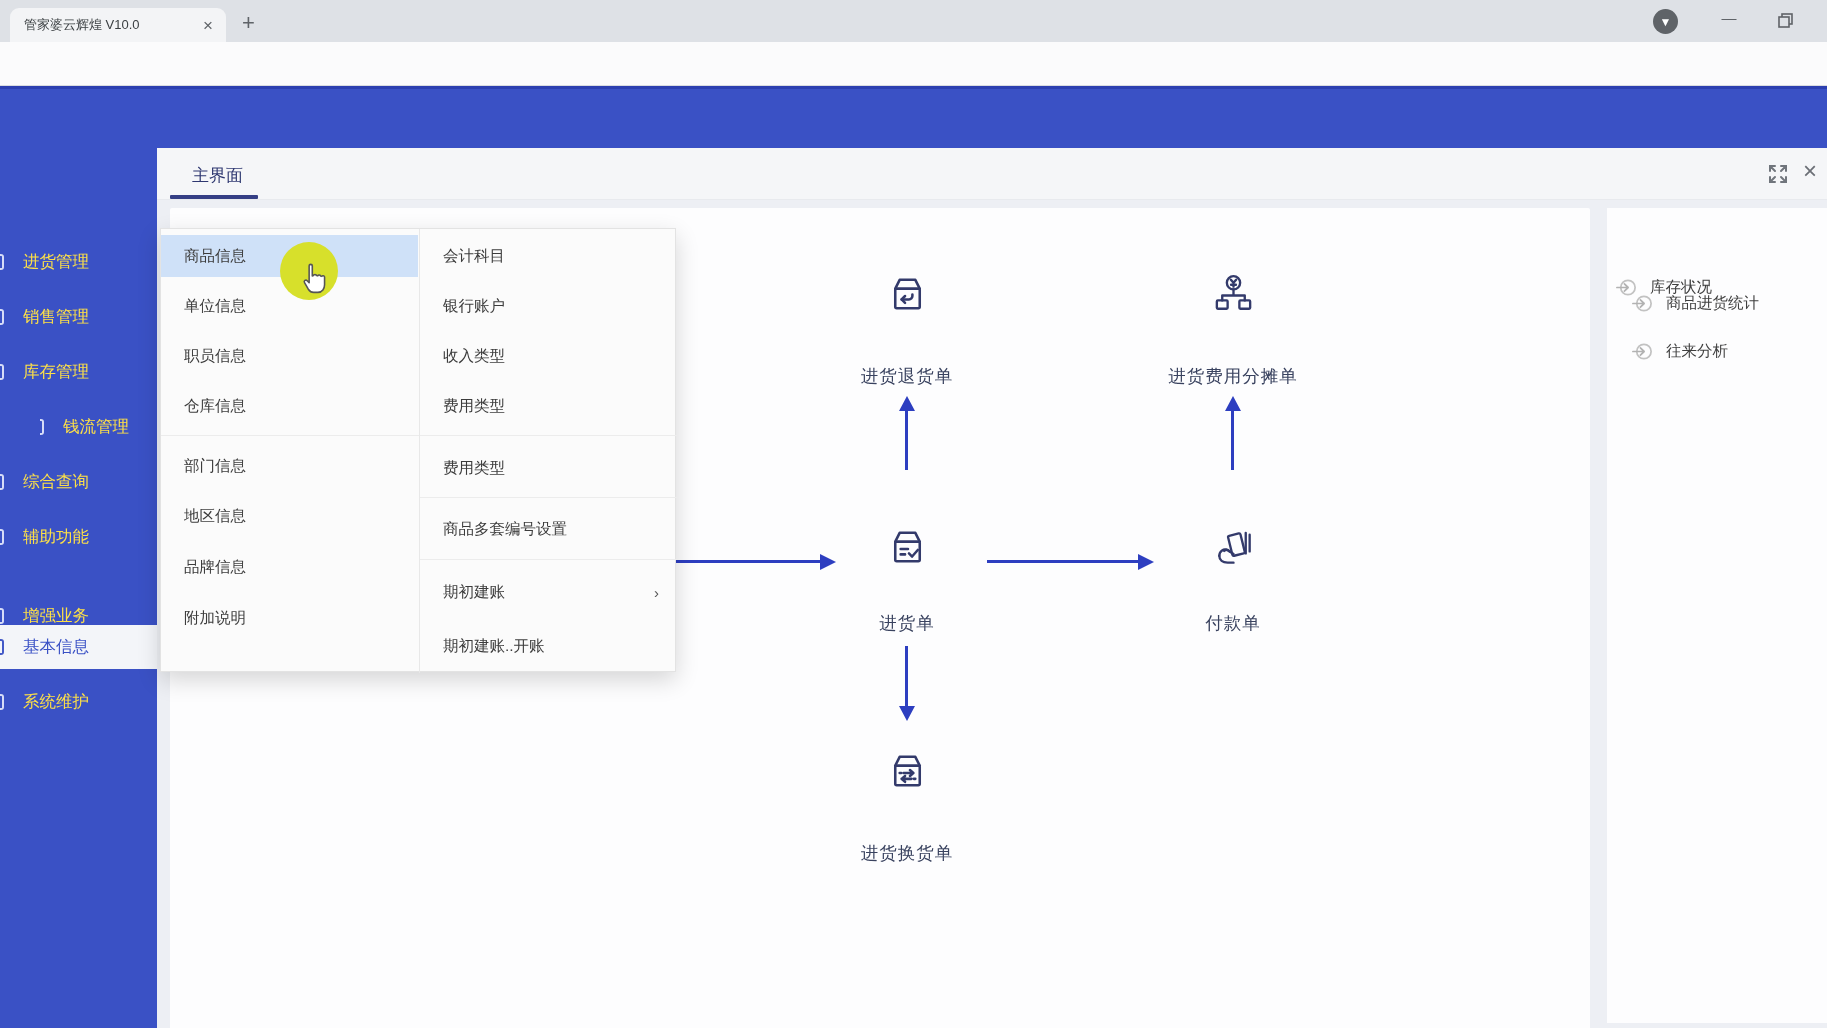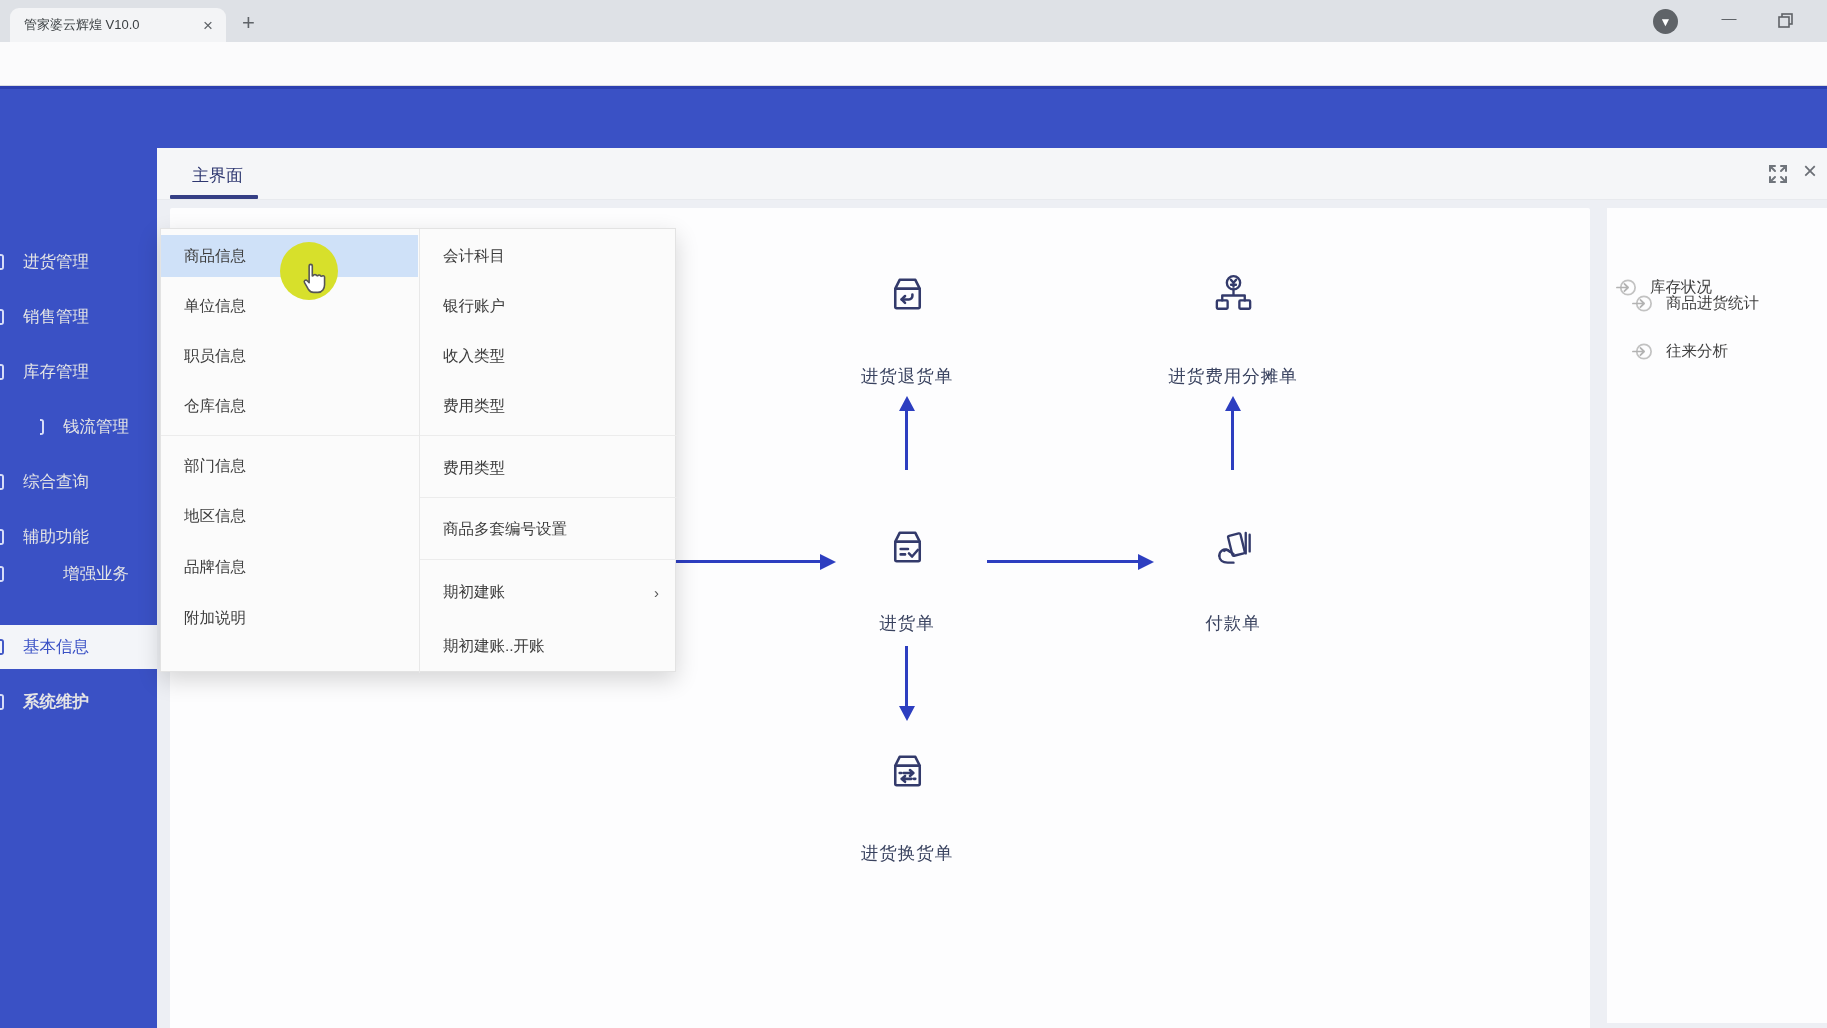--- a/index.html
+++ b/index.html
@@ -53,21 +53,21 @@
   .mainbg{left:157px;top:148px;width:1670px;height:880px;background:var(--main-bg);}
   .tabstrip{left:157px;top:148px;width:1670px;height:52px;background:var(--tabstrip-bg);border-bottom:1px solid #e8eaee;}
   .wtab-label{left:35px;top:16px;font-size:17px;color:#2e3770;}
   .wtab-underline{left:13px;top:47px;width:88px;height:4px;background:#353f85;border-radius:1px;}
   .ts-expand{left:1609px;top:14px;}
   .ts-close{left:1646px;top:11px;font-size:24px;color:#6b6f76;line-height:1;}
   .canvas{left:170px;top:208px;width:1420px;height:1026px;background:var(--canvas-bg);border-radius:2px;}
   .rpanel{left:1607px;top:208px;width:220px;height:815px;background:var(--canvas-bg);}
 
   
-  .sb-item{left:0;width:157px;height:44px;display:flex;align-items:center;color:#e5e5e5;font-size:16.5px;}
+  .sb-item{left:0;width:157px;height:44px;display:flex;align-items:center;color:#fde047;font-size:16.5px;}
   .sb-item .sb-frag{width:10px;height:16px;margin-right:13px;overflow:hidden;opacity:.95;}
   .sb-frag i{display:block;width:4px;height:16px;border:2px solid #dfe4fb;border-left:none;border-radius:0 3px 3px 0;}
   .sb-item.active{background:#f3f5f9;color:var(--brand-blue);}
   .sb-item.active .sb-frag i{border-color:var(--brand-blue);}
 
   
   .rp-item{display:flex;align-items:center;height:24px;color:#3f3f3f;font-size:15.5px;}
   .rp-item svg{margin-right:12px;}
 
   
@@ -216,33 +216,33 @@
         <i></i>
       </span>
     <span>综合查询</span>
   </div>
   <div class="abs sb-item" style="top:367px;">
     <span class="sb-frag">
         <i></i>
       </span>
     <span>辅助功能</span>
   </div>
-  <div class="abs sb-item" style="top:404px;gap:40px;">
+  <div class="abs sb-item" style="top:446px;">
     <span class="sb-frag">
         <i></i>
       </span>
     <span>增强业务</span>
   </div>
   <div class="abs sb-item active" style="top:477px;">
     <span class="sb-frag">
         <i></i>
       </span>
     <span>基本信息</span>
   </div>
-  <div class="abs sb-item" style="top:532px;font-weight:bold;">
+  <div class="abs sb-item" style="top:532px;">
     <span class="sb-frag">
         <i></i>
       </span>
     <span>系统维护</span>
   </div>
 </div>
 
 <div class="abs mainbg"></div>
 
 <div class="abs tabstrip">

